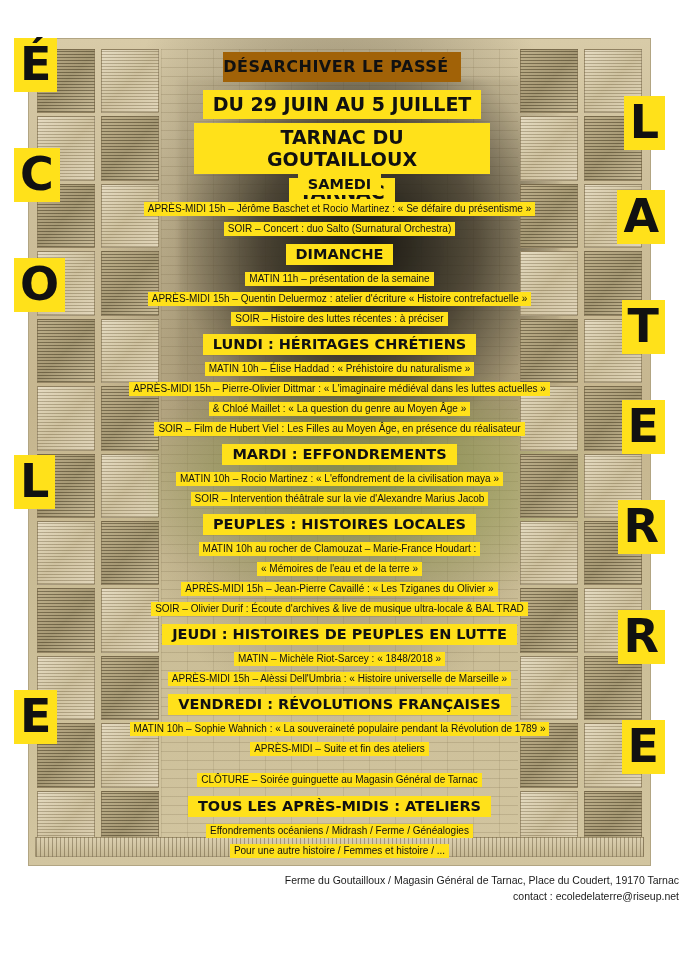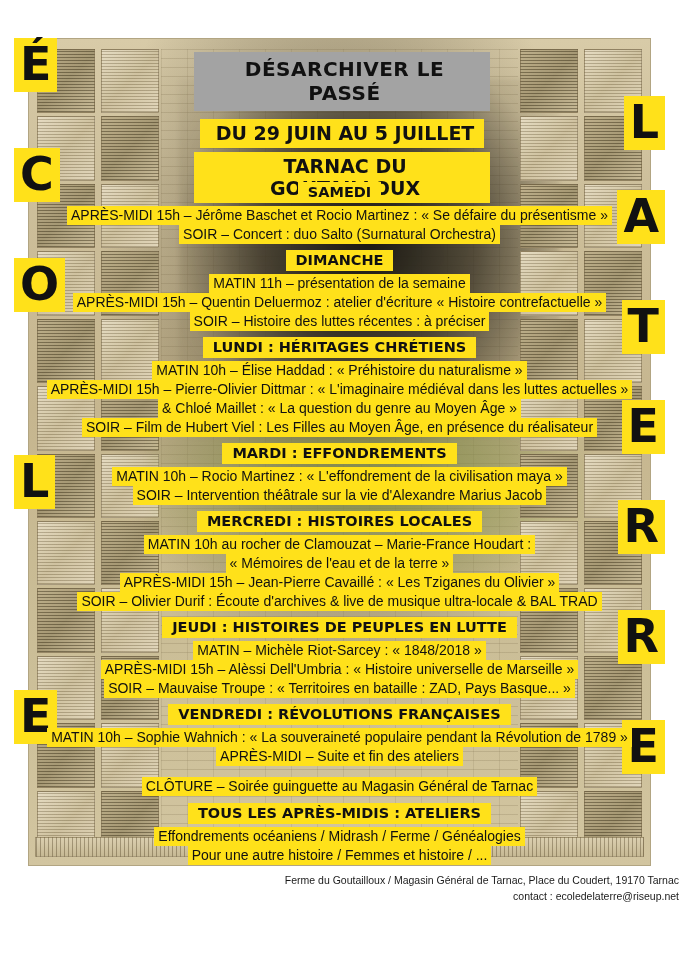--- a/index.html
+++ b/index.html
@@ -136,49 +136,49 @@
   .title-block {
     position: absolute;
     left: 194px;
     top: 52px;
     width: 296px;
     z-index: 7;
     text-align: center;
   }
   .title-main {
     display: inline-block;
-    background: #a3a3a3;
+    background: #a16207;
     color: #111;
     font-family: "DejaVu Sans", sans-serif;
     font-weight: 700;
-    font-size: 20px;
+    font-size: 16px;
     letter-spacing: 0.5px;
-    padding: 5px 12px 6px 17px;
+    padding: 5px 12px 6px 0;
   }
   .title-sub {
     margin-top: 8px;
     text-align: center;
   }
   .title-sub .l {
     display: inline-block;
     background: #ffe11a;
     color: #111;
     font-family: "DejaVu Sans", sans-serif;
     font-weight: 700;
     font-size: 19px;
-    padding: 3px 10px 4px 16px;
+    padding: 3px 10px 4px 10px;
     margin-bottom: 4px;
   }
 
   
   .program {
     position: absolute;
     left: 34px;
     right: 34px;
-    top: 182px;
+    top: 174px;
     z-index: 7;
     text-align: center;
   }
   .section { margin-bottom: 7px; }
   .day {
     display: inline-block;
     background: #ffe11a;
     color: #111;
     font-family: "DejaVu Sans", sans-serif;
     font-weight: 700;
@@ -189,21 +189,21 @@
   .line {
     display: block;
     text-align: center;
     margin: 1px 0;
   }
   .line > span.txt {
     display: inline;
     background: #ffe11a;
     color: #111;
     font-family: "Liberation Sans", sans-serif;
-    font-size: 14px;
+    font-size: 10px;
     line-height: 17px;
     padding: 1px 4px 2px 4px;
     box-decoration-break: clone;
     -webkit-box-decoration-break: clone;
   }
 
   .closing { margin-top: 12px; margin-bottom: 8px; }
 
   
   .footer {
@@ -333,32 +333,31 @@
       <div class="line"><span class="txt">SOIR – Film de Hubert Viel : Les Filles au Moyen Âge, en présence du réalisateur</span></div>
     </div>
 
     <div class="section">
       <div class="day">MARDI : EFFONDREMENTS</div>
       <div class="line"><span class="txt">MATIN 10h – Rocio Martinez : « L'effondrement de la civilisation maya »</span></div>
       <div class="line"><span class="txt">SOIR – Intervention théâtrale sur la vie d'Alexandre Marius Jacob</span></div>
     </div>
 
     <div class="section">
-      <div class="day">MERCREDI : HISTOIRES LOCALES</div>
+      <div class="day">PEUPLES : HISTOIRES LOCALES</div>
       <div class="line"><span class="txt">MATIN 10h au rocher de Clamouzat – Marie-France Houdart :</span></div>
       <div class="line"><span class="txt">« Mémoires de l'eau et de la terre »</span></div>
       <div class="line"><span class="txt">APRÈS-MIDI 15h – Jean-Pierre Cavaillé : « Les Tziganes du Olivier »</span></div>
       <div class="line"><span class="txt">SOIR – Olivier Durif : Écoute d'archives &amp; live de musique ultra-locale &amp; BAL TRAD</span></div>
     </div>
 
     <div class="section">
       <div class="day">JEUDI : HISTOIRES DE PEUPLES EN LUTTE</div>
       <div class="line"><span class="txt">MATIN – Michèle Riot-Sarcey : « 1848/2018 »</span></div>
       <div class="line"><span class="txt">APRÈS-MIDI 15h – Alèssi Dell'Umbria : « Histoire universelle de Marseille »</span></div>
-      <div class="line"><span class="txt">SOIR – Mauvaise Troupe : « Territoires en bataille : ZAD, Pays Basque... »</span></div>
     </div>
 
     <div class="section">
       <div class="day">VENDREDI : RÉVOLUTIONS FRANÇAISES</div>
       <div class="line"><span class="txt">MATIN 10h – Sophie Wahnich : « La souveraineté populaire pendant la Révolution de 1789 »</span></div>
       <div class="line"><span class="txt">APRÈS-MIDI – Suite et fin des ateliers</span></div>
     </div>
 
     <div class="closing">
       <div class="line"><span class="txt">CLÔTURE – Soirée guinguette au Magasin Général de Tarnac</span></div>

